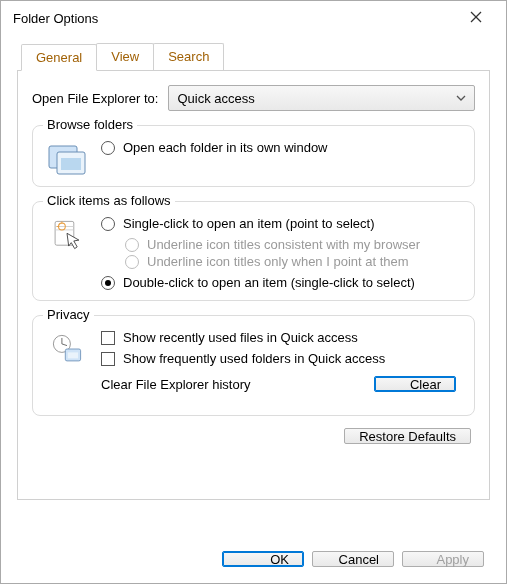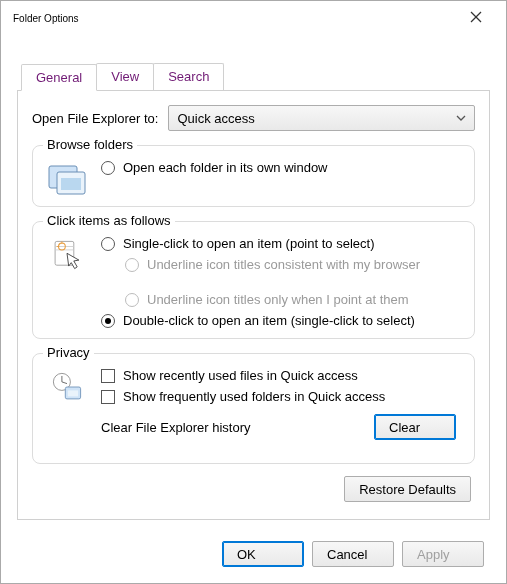--- a/index.html
+++ b/index.html
@@ -1,46 +1,46 @@
 <!DOCTYPE html>
 <html><head>
   <meta charset="utf-8">
   <style>
     * { box-sizing: border-box; font-family: "Segoe UI", Tahoma, sans-serif; font-size: 13px; }
     body { margin: 0; background: #fff; width: 507px; height: 584px; overflow: hidden; }
     .window { border: 1px solid #aaa; width: 507px; height: 584px; background: #fff; display: flex; flex-direction: column; }
     .titlebar { display: flex; align-items: center; justify-content: space-between; height: 34px; padding: 0 12px; }
-    .title { font-size: 10px; }
+    .title { font-size: 13px; }
     .close { width: 36px; height: 28px; display: flex; align-items: center; justify-content: center; cursor: pointer; }
     .close svg { width: 12px; height: 12px; }
     .body { flex: 1; padding: 8px 16px 0 16px; position: relative; }
     .tab-host { position: relative; }
     .tab-strip { display: flex; gap: 0; position: relative; z-index: 2; margin-left: 4px; }
-    .tab { padding: 5px 14px 5px 14px; border: 1px solid #d0d0d0; border-bottom: none; background: #fff; border-top-left-radius: 2px; border-top-right-radius: 2px; margin-right: -1px; cursor: pointer; color: #701a75; margin-top: 20px; }
+    .tab { padding: 5px 14px 5px 14px; border: 1px solid #d0d0d0; border-bottom: none; background: #fff; border-top-left-radius: 2px; border-top-right-radius: 2px; margin-right: -1px; cursor: pointer; color: #a16207; }
     .tab.inactive { background: #fff; }
     .tab.active { position: relative; top: 1px; border-bottom: 1px solid #fff; }
     .tab-panel { border: 1px solid #d0d0d0; padding: 14px 14px 10px 14px; position: relative; top: 0; min-height: 430px; }
     .row { display: flex; align-items: center; gap: 10px; margin-bottom: 10px; }
     .label { color: #000; }
     .select { flex: 1; height: 26px; border: 1px solid #adadad; background: linear-gradient(#f7f7f7,#e9e9e9); display: flex; align-items: center; justify-content: space-between; padding: 0 8px; border-radius: 2px; cursor: pointer; }
     .select .chev svg { width: 10px; height: 10px; }
     .groupbox { border: 1px solid #dcdcdc; border-radius: 8px; padding: 14px 10px 10px 10px; margin: 14px 0 6px 0; position: relative; }
     .groupbox .legend { position: absolute; top: -9px; left: 10px; background: #fff; padding: 0 4px; color: #000; }
     .gb-row { display: flex; gap: 10px; }
     .icon-holder { width: 48px; display: flex; align-items: flex-start; justify-content: center; padding-top: 2px; }
     .icon-box { width: 40px; height: 34px; }
     .opts { flex: 1; display: flex; flex-direction: column; gap: 6px; }
     .radio, .check { display: flex; align-items: center; gap: 8px; cursor: pointer; }
     .radio-ind { width: 14px; height: 14px; border: 1px solid #555; border-radius: 50%; display: flex; align-items: center; justify-content: center; background: #fff; }
     .radio-ind .dot { width: 6px; height: 6px; border-radius: 50%; background: #000; }
     .radio.disabled { color: #9a9a9a; cursor: default; }
     .radio.disabled .radio-ind { border-color: #bcbcbc; }
     .check-ind { width: 14px; height: 14px; border: 1px solid #555; background: #fff; }
-    .sub-opts { margin-left: 24px; display: flex; flex-direction: column; gap: 20px; }
-    .btn { min-width: 82px; height: 26px; border: 1px solid #adadad; background: linear-gradient(#f7f7f7,#e9e9e9); border-radius: 2px; display: inline-flex; align-items: center; justify-content: flex-start; padding: 0 14px; cursor: pointer; }
+    .sub-opts { margin-left: 24px; display: flex; flex-direction: column; gap: 2px; }
+    .btn { min-width: 82px; height: 16px; border: 1px solid #adadad; background: linear-gradient(#f7f7f7,#e9e9e9); border-radius: 2px; display: inline-flex; align-items: center; justify-content: flex-end; padding: 0 14px; cursor: pointer; }
     .btn.primary { border-color: #0078d7; box-shadow: 0 0 0 1px #0078d7 inset; }
     .btn.disabled { color: #a0a0a0; cursor: default; }
     .privacy-clear-row { display: flex; align-items: center; justify-content: space-between; margin: 10px 0 13px 58px; padding-right: 8px; }
     .restore-row { display: flex; justify-content: flex-end; padding: 6px 4px 0 0; }
     .footer { display: flex; justify-content: flex-end; gap: 8px; padding: 12px 22px 16px 0; }
   </style>
 </head>
 <body>
 
 <div class="window">

